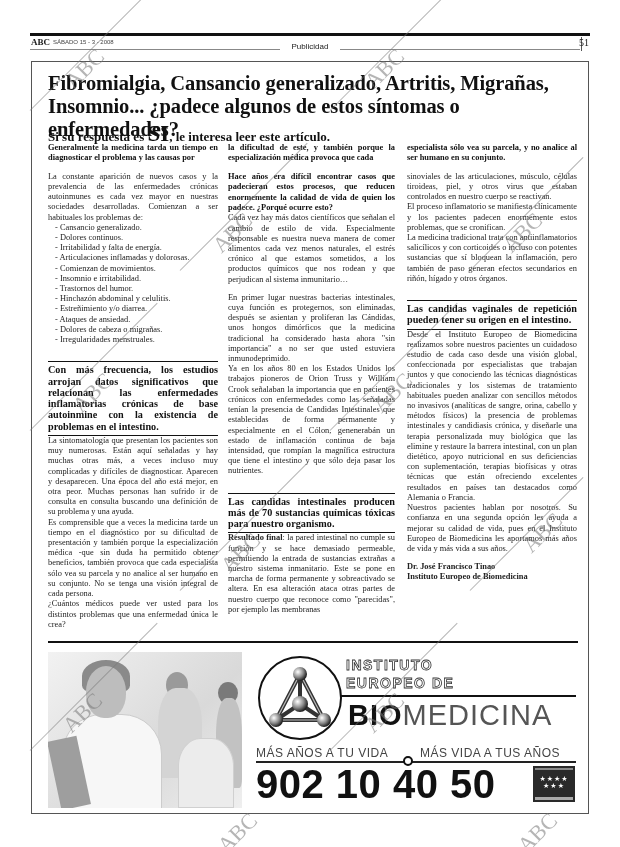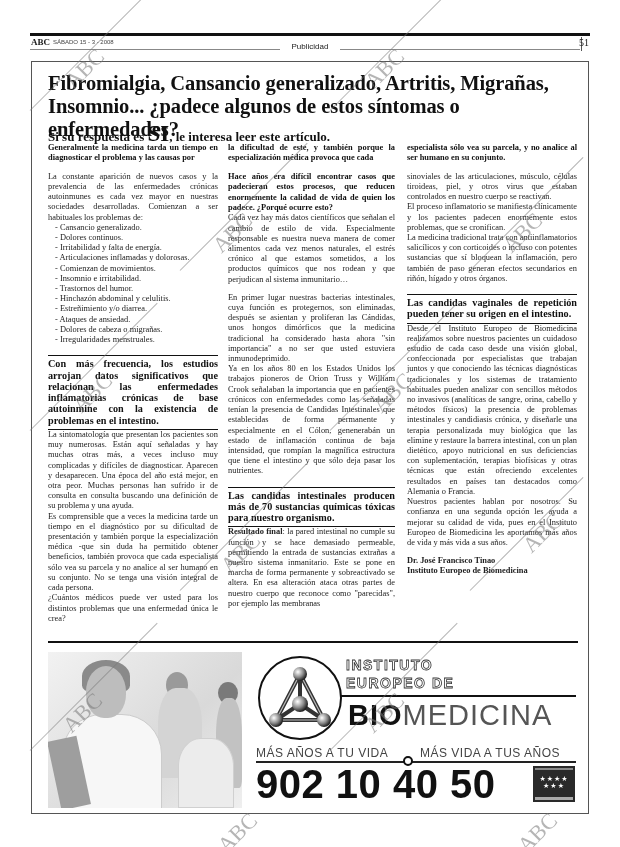--- a/index.html
+++ b/index.html
@@ -25,21 +25,21 @@
   .subtitle .si { font-size: 23px; }
 
   .col { position: absolute; font-size: 8.4px; line-height: 10.2px; text-align: justify; color: #222; font-family: Liberation Serif, serif; }
   .col1 { left: 48px; top: 143px; width: 170px; }
   .col2 { left: 228px; top: 143px; width: 167px; }
   .col3 { left: 407px; top: 143px; width: 170px; }
   .col p { margin-bottom: 0; }
   .lead { font-weight: bold; font-size: 8.4px; line-height: 10.4px; color: #111; }
   .gap { height: 8px; }
   .list { list-style: none; padding-left: 7px; text-align: left; }
-  .hl { border-top: 1.5px solid #111; border-bottom: 1.5px solid #111; padding: 2px 0 3px; font-weight: bold; font-size: 10.2px; line-height: 11.3px; color: #111; margin: 10px 0; text-align: justify; }
+  .hl { border-top: 1.5px solid #111; border-bottom: 1.5px solid #111; padding: 2px 0 3px; font-weight: bold; font-size: 10.2px; line-height: 11.3px; color: #111; margin: 16px 0; text-align: justify; }
   .bold-inline { font-weight: bold; }
   .sign { font-weight: bold; text-align: left; }
 
   .rule-bottom { position: absolute; left: 48px; top: 641px; width: 530px; height: 2px; background: #111; }
 
   
   .photo { position: absolute; left: 48px; top: 652px; width: 194px; height: 156px; background: linear-gradient(135deg, #f2f2f2 0%, #d9d9d9 60%, #efefef 100%); overflow: hidden; }
   .doc-head { position: absolute; left: 38px; top: 14px; width: 40px; height: 52px; border-radius: 50% 50% 45% 45%; background: #bdbdbd; }
   .doc-hair { position: absolute; left: 34px; top: 8px; width: 48px; height: 32px; border-radius: 50% 50% 20% 20%; background: #8a8a8a; }
   .doc-body { position: absolute; left: 14px; top: 62px; width: 100px; height: 100px; border-radius: 40% 40% 0 0; background: #f7f7f7; border: 1px solid #ccc; }

